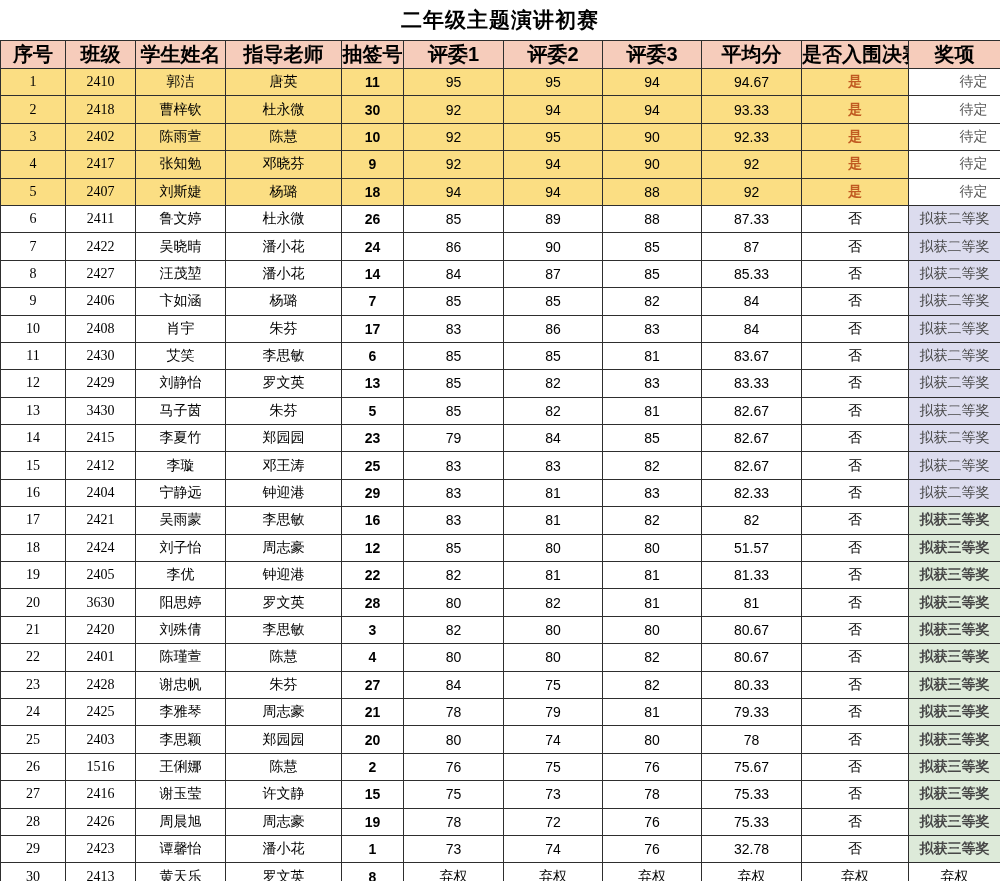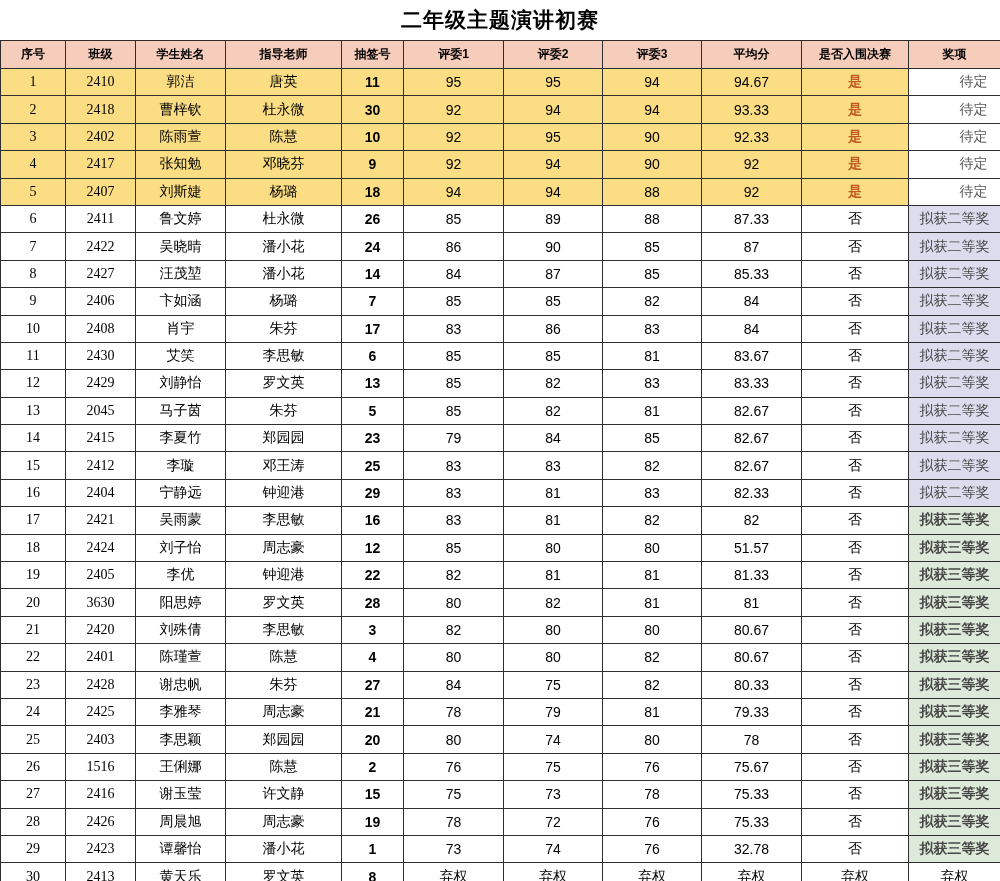--- a/index.html
+++ b/index.html
@@ -3,21 +3,21 @@
 <meta charset="utf-8">
 <style>
   html,body{margin:0;padding:0;background:#fff;}
   body{width:1000px;height:881px;font-family:"Liberation Serif",serif;color:#000;}
   .page-title{height:40px;display:flex;align-items:center;justify-content:center;
     font-family:"Liberation Sans",sans-serif;font-weight:bold;font-size:21px;letter-spacing:1px;}
   table.score-table{border-collapse:collapse;table-layout:fixed;width:1000px;}
   .score-table th,.score-table td{border:1px solid #2e2e2e;text-align:center;vertical-align:middle;
     padding:0;overflow:hidden;white-space:nowrap;}
   .score-table thead th{height:27px;background:var(--header-bg,#F6CCBB);
-    font-family:"Liberation Sans",sans-serif;font-weight:bold;font-size:12px;}
+    font-family:"Liberation Sans",sans-serif;font-weight:bold;font-size:20px;}
   .score-table tbody td{height:26.4px;font-size:14px;}
   
   .band-yellow td{background:var(--yellow-bg,#FBDE83);}
   .band-yellow td.cell-award{background:#ffffff;}
   .band-blue td.cell-award{background:var(--blue-bg,#DCDCEE);margin-left:17px;}
   .band-green td.cell-award{background:var(--green-bg,#DDEAD9);font-weight:bold;}
   
   .cell-draw{font-family:"Liberation Sans",sans-serif;font-weight:bold;}
   .cell-judge1,.cell-judge2,.cell-judge3,.cell-avg{font-family:"Liberation Sans",sans-serif;}
   .cell-finalist{font-size:15px;}
@@ -212,21 +212,21 @@
         <td class="cell-draw">13</td>
         <td class="cell-judge1">85</td>
         <td class="cell-judge2">82</td>
         <td class="cell-judge3">83</td>
         <td class="cell-avg">83.33</td>
         <td class="cell-finalist no">否</td>
         <td class="cell-award">拟获二等奖</td>
       </tr>
       <tr class="band-blue">
         <td class="cell-no">13</td>
-        <td class="cell-class-no">2045</td>
+        <td class="cell-class-no">3430</td>
         <td class="cell-name">马子茵</td>
         <td class="cell-teacher">朱芬</td>
         <td class="cell-draw">5</td>
         <td class="cell-judge1">85</td>
         <td class="cell-judge2">82</td>
         <td class="cell-judge3">81</td>
         <td class="cell-avg">82.67</td>
         <td class="cell-finalist no">否</td>
         <td class="cell-award">拟获二等奖</td>
       </tr>

